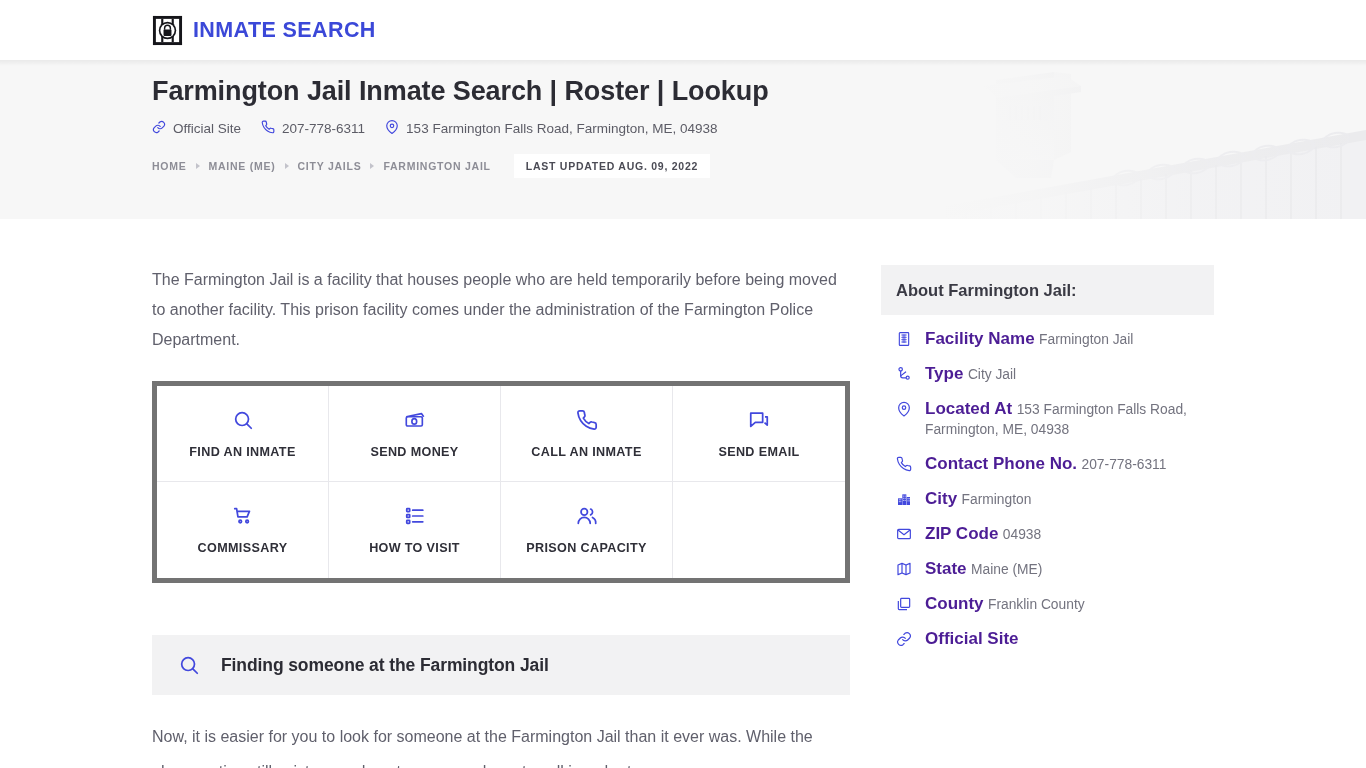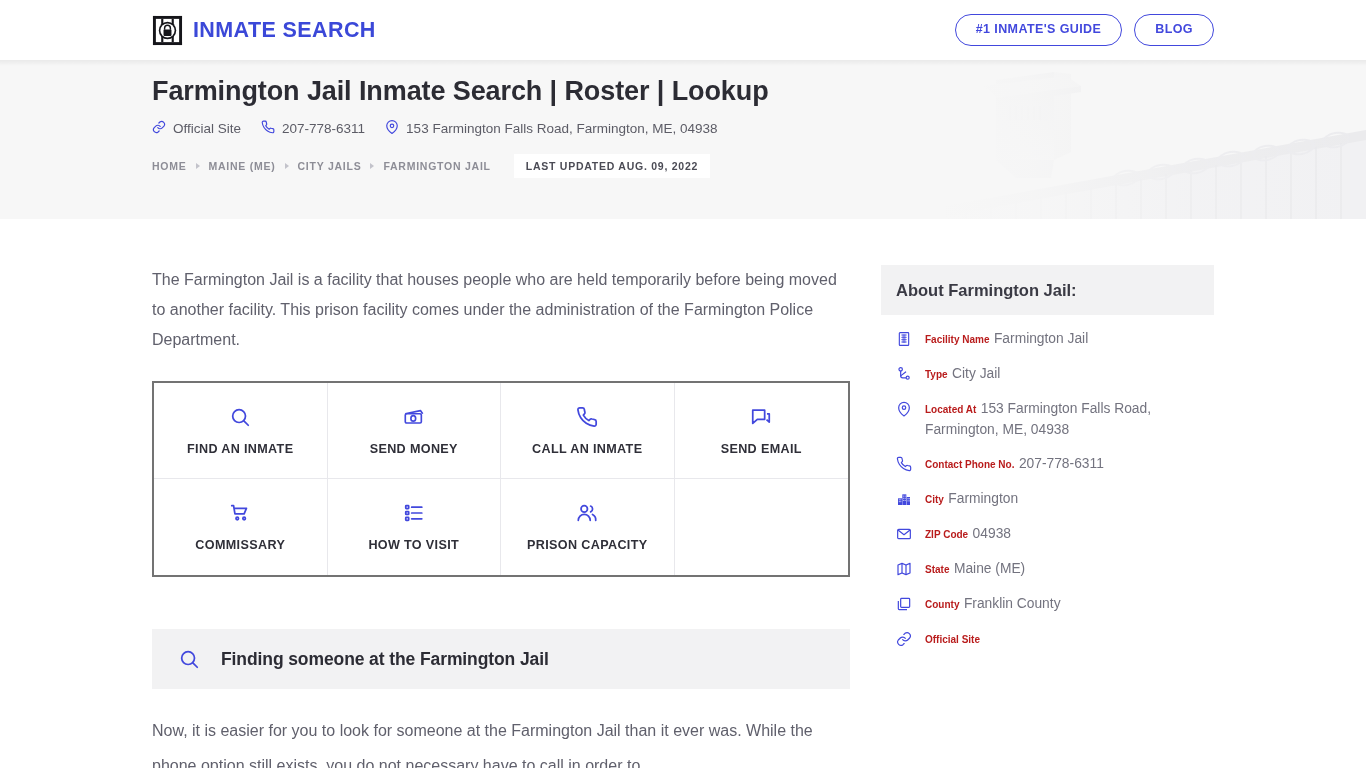--- a/index.html
+++ b/index.html
@@ -147,21 +147,21 @@
 
   .intro-par {
     font-size: 16px;
     line-height: 30px;
     color: #60606c;
   }
 
   
   .action-grid {
     margin-top: 26px;
-    border: 2px solid #737373;
+    border: 5px solid #737373;
     display: grid;
     grid-template-columns: repeat(4, 1fr);
   }
   .action-cell {
     height: 96px;
     display: flex;
     flex-direction: column;
     align-items: center;
     justify-content: center;
     gap: 14px;
@@ -229,23 +229,23 @@
   .about-ico {
     flex: none;
     width: 18px;
     padding-top: 2px;
     color: #4248dd;
     display: flex;
     justify-content: center;
   }
   .about-txt { min-width: 0; }
   .about-label {
-    font-size: 10px;
-    font-weight: 700;
-    color: #b91c1c;
+    font-size: 17px;
+    font-weight: 700;
+    color: #4c1d95;
     line-height: 20px;
   }
   .about-value {
     font-size: 13.8px;
     color: #73737f;
     line-height: 20px;
   }
 </style>
 </head>
 <body>
@@ -261,24 +261,20 @@
         <rect x="9.5" y="4" width="2.2" height="24" fill="#15151a"></rect>
         <rect x="20.3" y="4" width="2.2" height="24" fill="#15151a"></rect>
         <circle cx="16" cy="16" r="9" fill="#15151a"></circle>
         <circle cx="16" cy="16" r="7.3" fill="#ffffff"></circle>
         <path d="M13 15.2v-1.6a3 3 0 0 1 6 0v1.6" fill="none" stroke="#15151a" stroke-width="1.5"></path>
         <rect x="11.9" y="15" width="8.2" height="6.6" rx="1" fill="#15151a"></rect>
       </svg>
     </span>
     <span class="brand-name">INMATE SEARCH</span>
   </a>
-  <div class="header-actions">
-    <button class="pill-btn">#1 INMATE'S GUIDE</button>
-    <button class="pill-btn">BLOG</button>
-  </div>
   <div class="header-shadow"></div>
 </header>
 
 <section class="hero">
   <svg class="hero-art" viewBox="0 0 420 159">
     <defs>
       <linearGradient id="wg" x1="0" y1="0" x2="0" y2="1">
         <stop offset="0" stop-color="#d9d9dd"></stop>
         <stop offset="1" stop-color="#eeeef0"></stop>
       </linearGradient>

